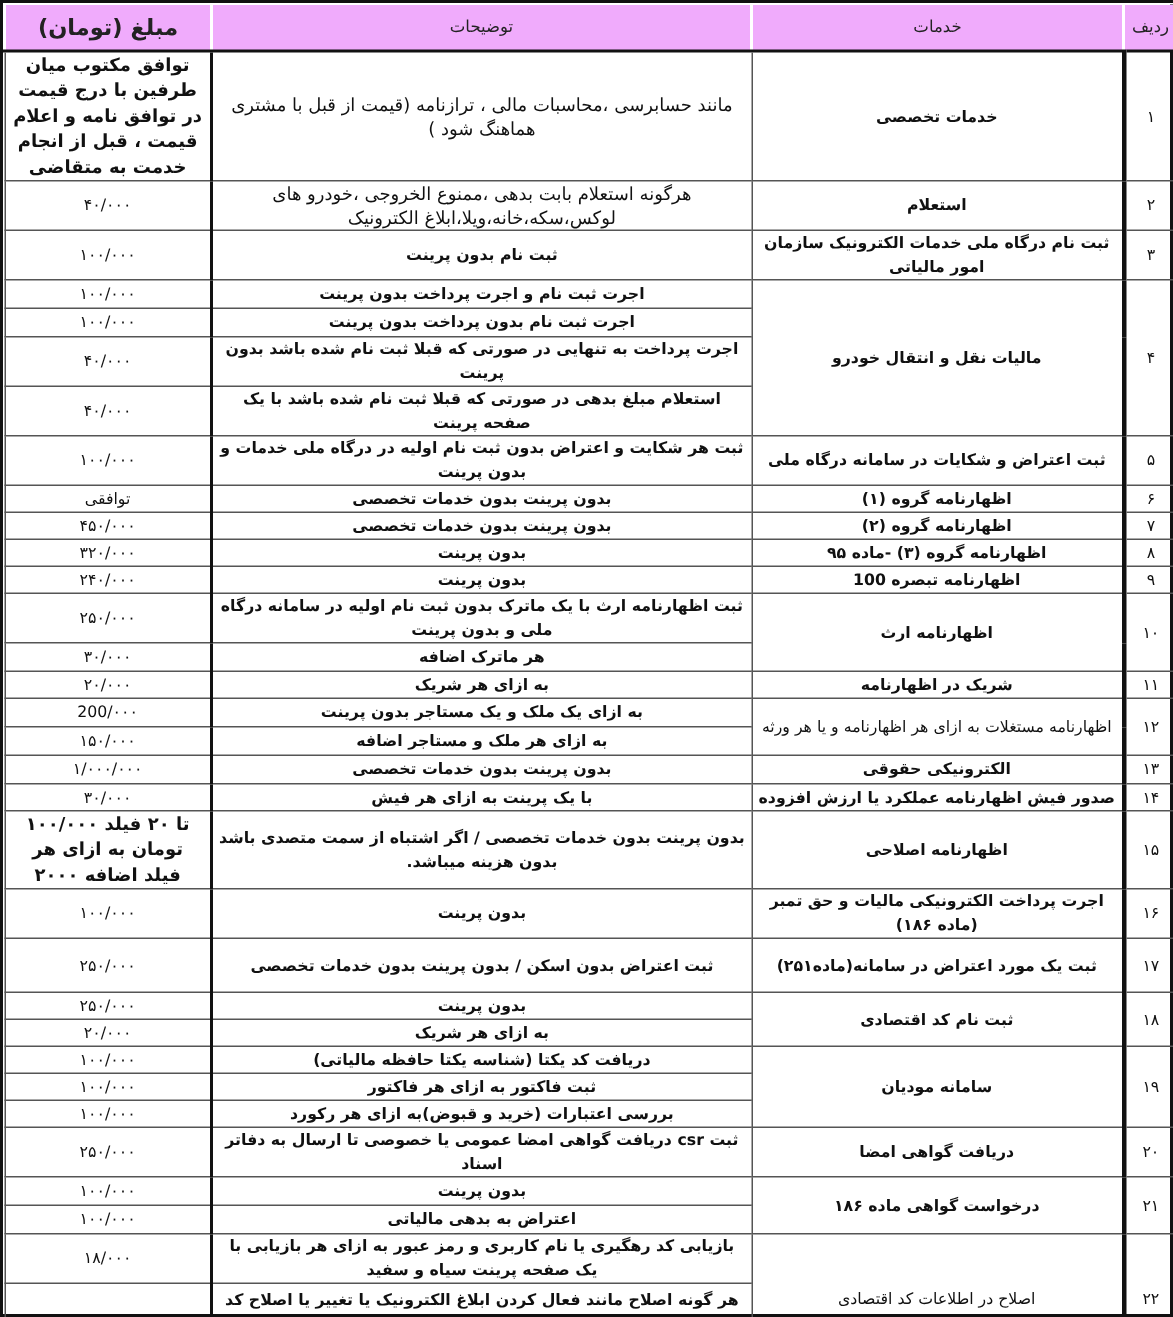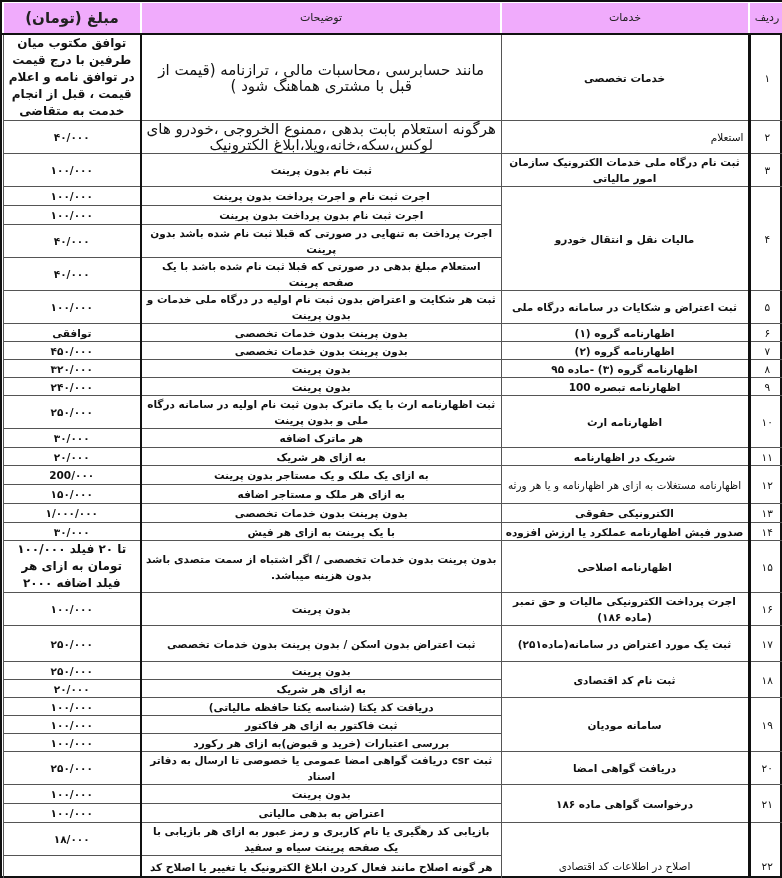--- a/index.html
+++ b/index.html
@@ -6,23 +6,23 @@
     body { width:782px; height:878px; overflow:hidden; font-family:"DejaVu Sans", sans-serif; }
     table.price { border-collapse:collapse; width:782px; table-layout:fixed; direction:rtl; }
     .price td, .price th {
       border:1px solid #555; padding:0 4px; text-align:center; vertical-align:middle;
       font-size:10.5px; color:#111; line-height:16px; overflow:hidden;
     }
     .price th { background:#f0abfc; height:30px; font-weight:normal; font-size:11px; color:#222; border-color:#fff #fff #111 #fff; border-width:1px 2px 2px 2px; }
     .price th.amount-h { font-size:15px; font-weight:bold; color:#222; }
     .price td.num { border-left:3px solid #111; border-right:2px solid #111; width:30px; }
     .price td.svc { font-weight:bold;margin-top:16px; }
-    .price td.amt { font-weight:bold; border-right:2px solid #111; }
+    .price td.amt { font-weight:normal; border-right:2px solid #111; }
     .price td.desc { font-weight:bold; }
-    .price td.small { font-size:15px; font-weight:normal; }
+    .price td.small { font-size:12px; font-weight:normal; }
     .price td.amt.small { font-size:12px; font-weight:bold; line-height:17px; }
     col.c-num { width:36px; }
     col.c-svc { width:248px; }
     col.c-desc { width:360px; }
     col.c-amt { width:138px; }
     .price tr { height:18px; }
     .outer { border:2px solid #111; box-sizing:border-box; width:782px; height:878px; }
   </style>
 </head>
 <body>
@@ -45,21 +45,21 @@
   </thead>
   <tbody id="tbody">
         <tr style="height: 56px;">
           <td class="num" rowspan="1">۱</td>
           <td class="svc" rowspan="1">خدمات تخصصی</td>
           <td class="desc small">مانند حسابرسی ،محاسبات مالی ، ترازنامه (قیمت از قبل با مشتری هماهنگ شود )</td>
           <td class="amt small">توافق مکتوب میان طرفین با درج قیمت در توافق نامه و اعلام قیمت ، قبل از انجام خدمت به متقاضی</td>
         </tr>
         <tr style="height: 17px;">
           <td class="num" rowspan="1">۲</td>
-          <td class="svc" rowspan="1" style="font-weight: normal; text-align: right;">استعلام</td>
+          <td class="svc" rowspan="1" style="font-weight: bold;">استعلام</td>
           <td class="desc small">هرگونه استعلام بابت بدهی ،ممنوع الخروجی ،خودرو های لوکس،سکه،خانه،ویلا،ابلاغ الکترونیک</td>
           <td class="amt">۴۰/۰۰۰</td>
         </tr>
         <tr style="height: 18px;">
           <td class="num" rowspan="1">۳</td>
           <td class="svc" rowspan="1">ثبت نام درگاه ملی خدمات الکترونیک سازمان امور مالیاتی</td>
           <td class="desc">ثبت نام بدون پرینت</td>
           <td class="amt">۱۰۰/۰۰۰</td>
         </tr>
         <tr style="height: 19px;">

